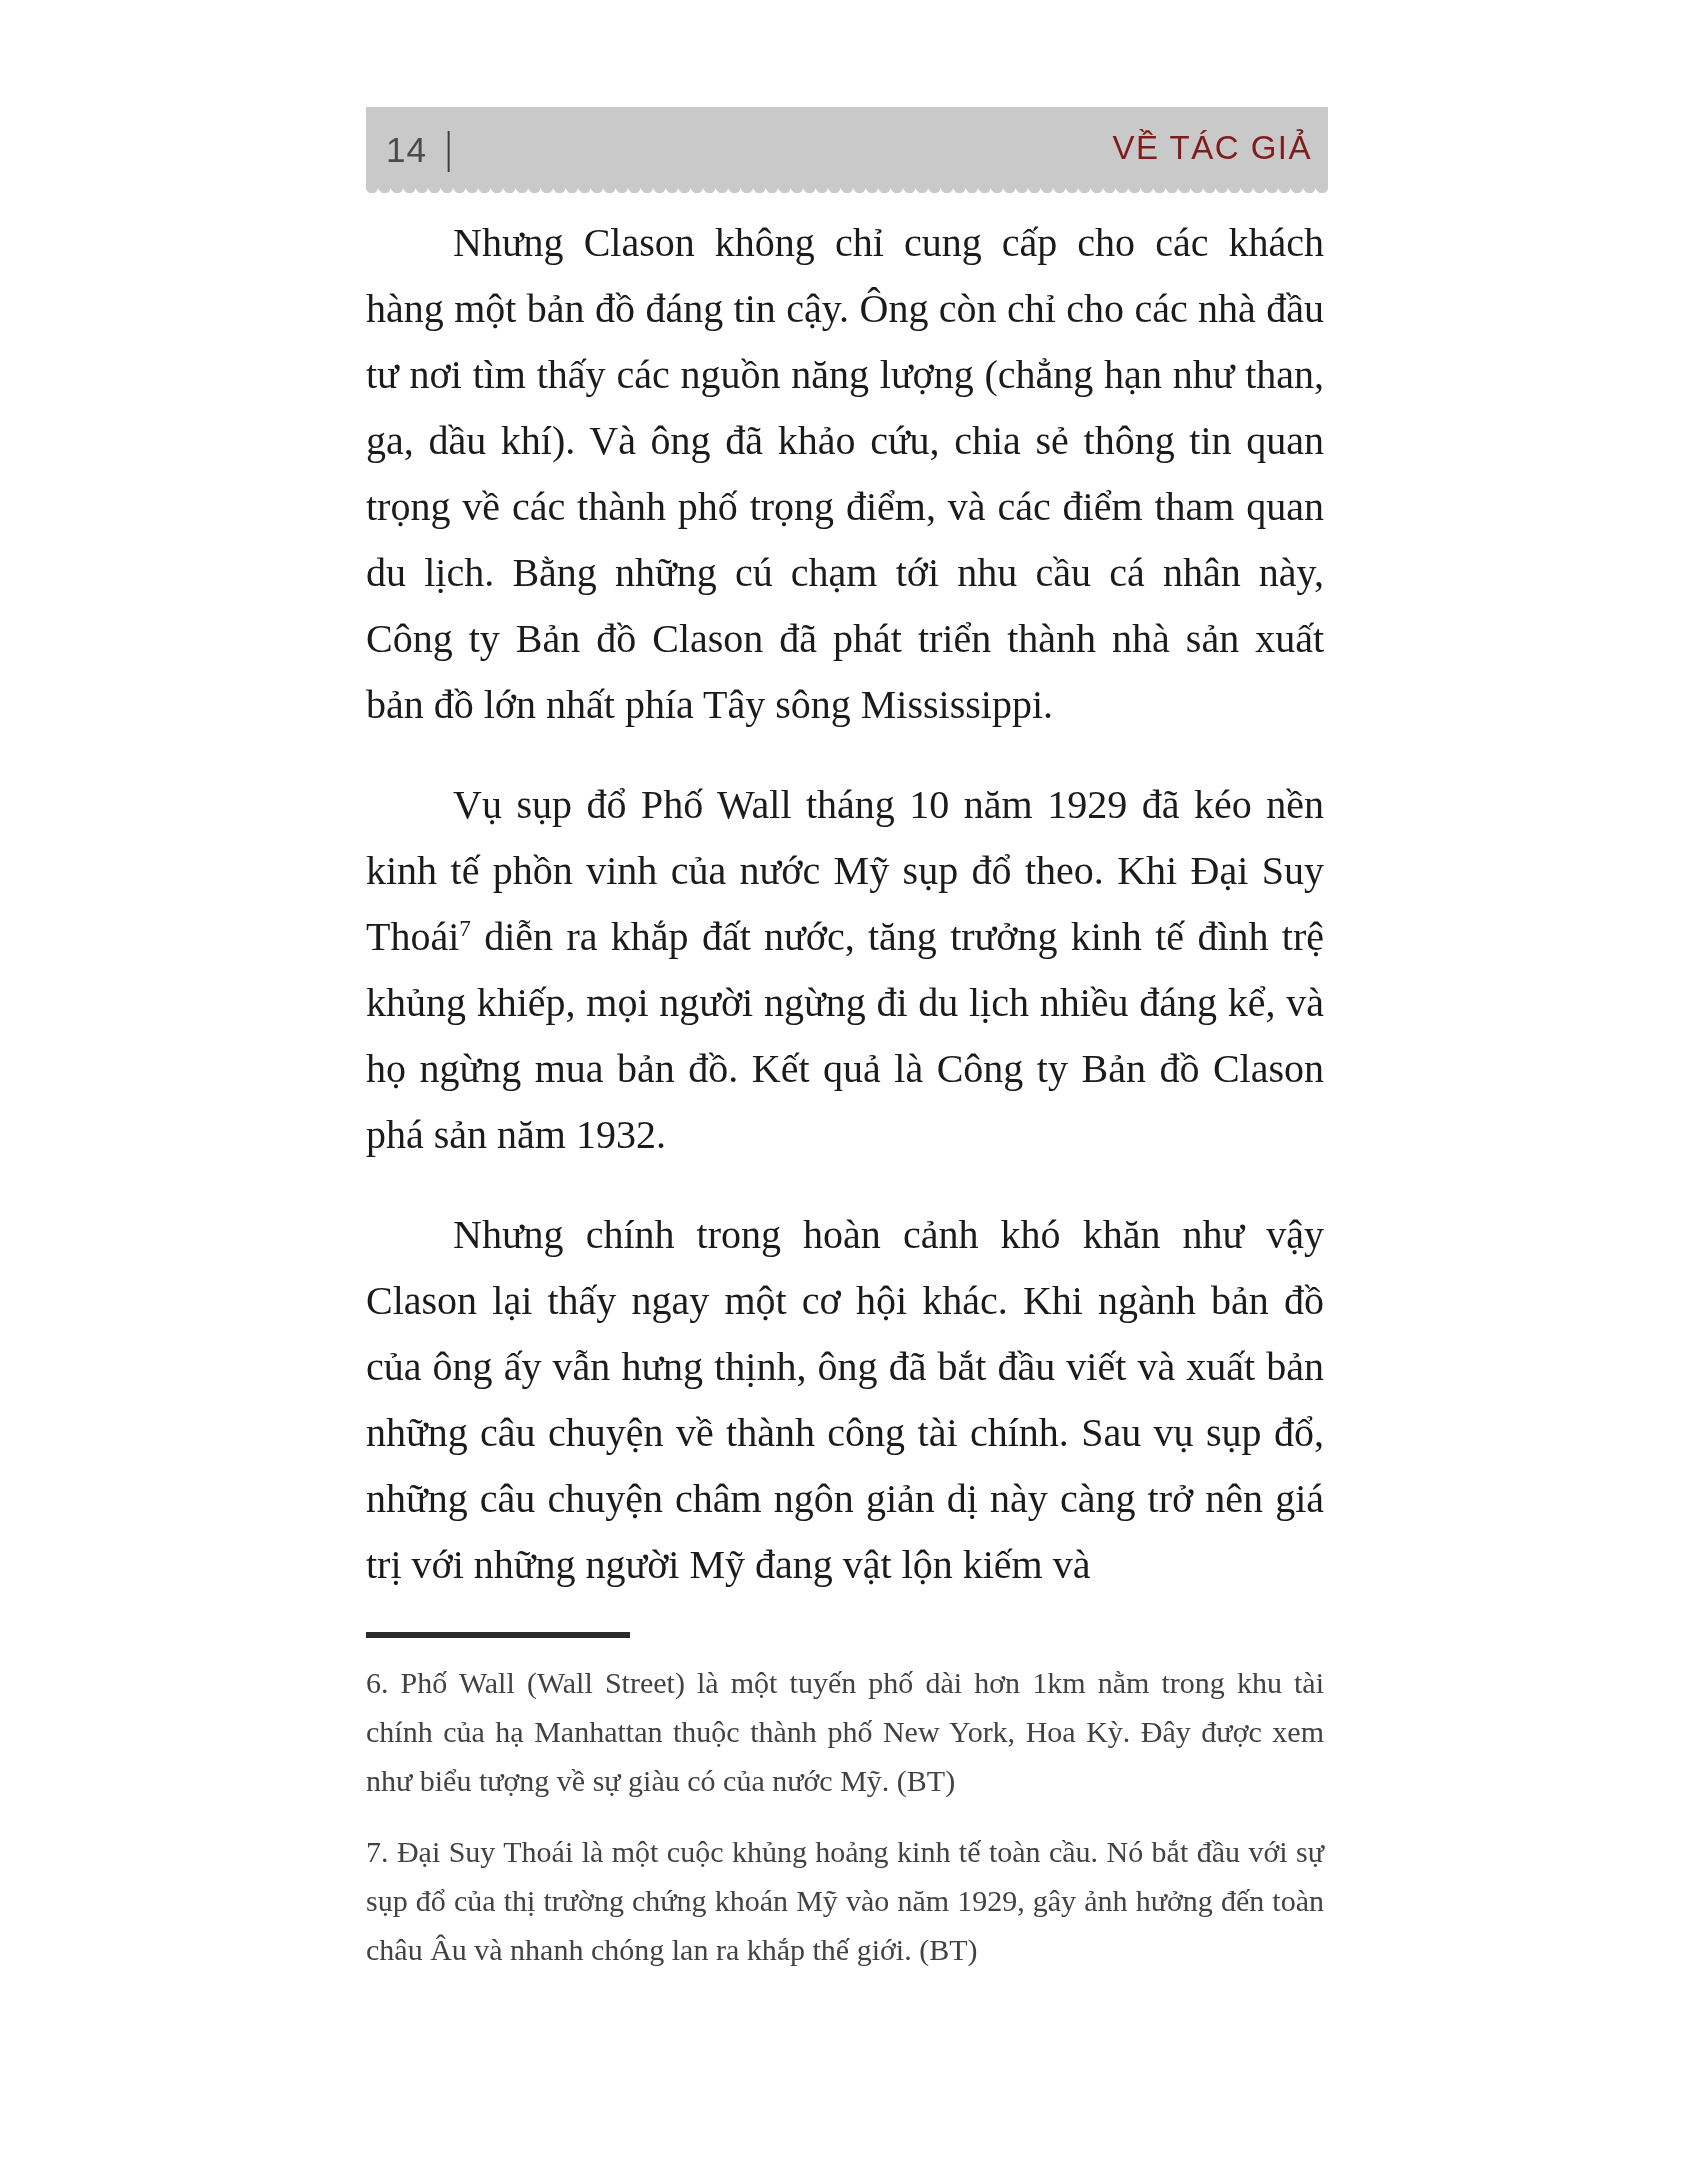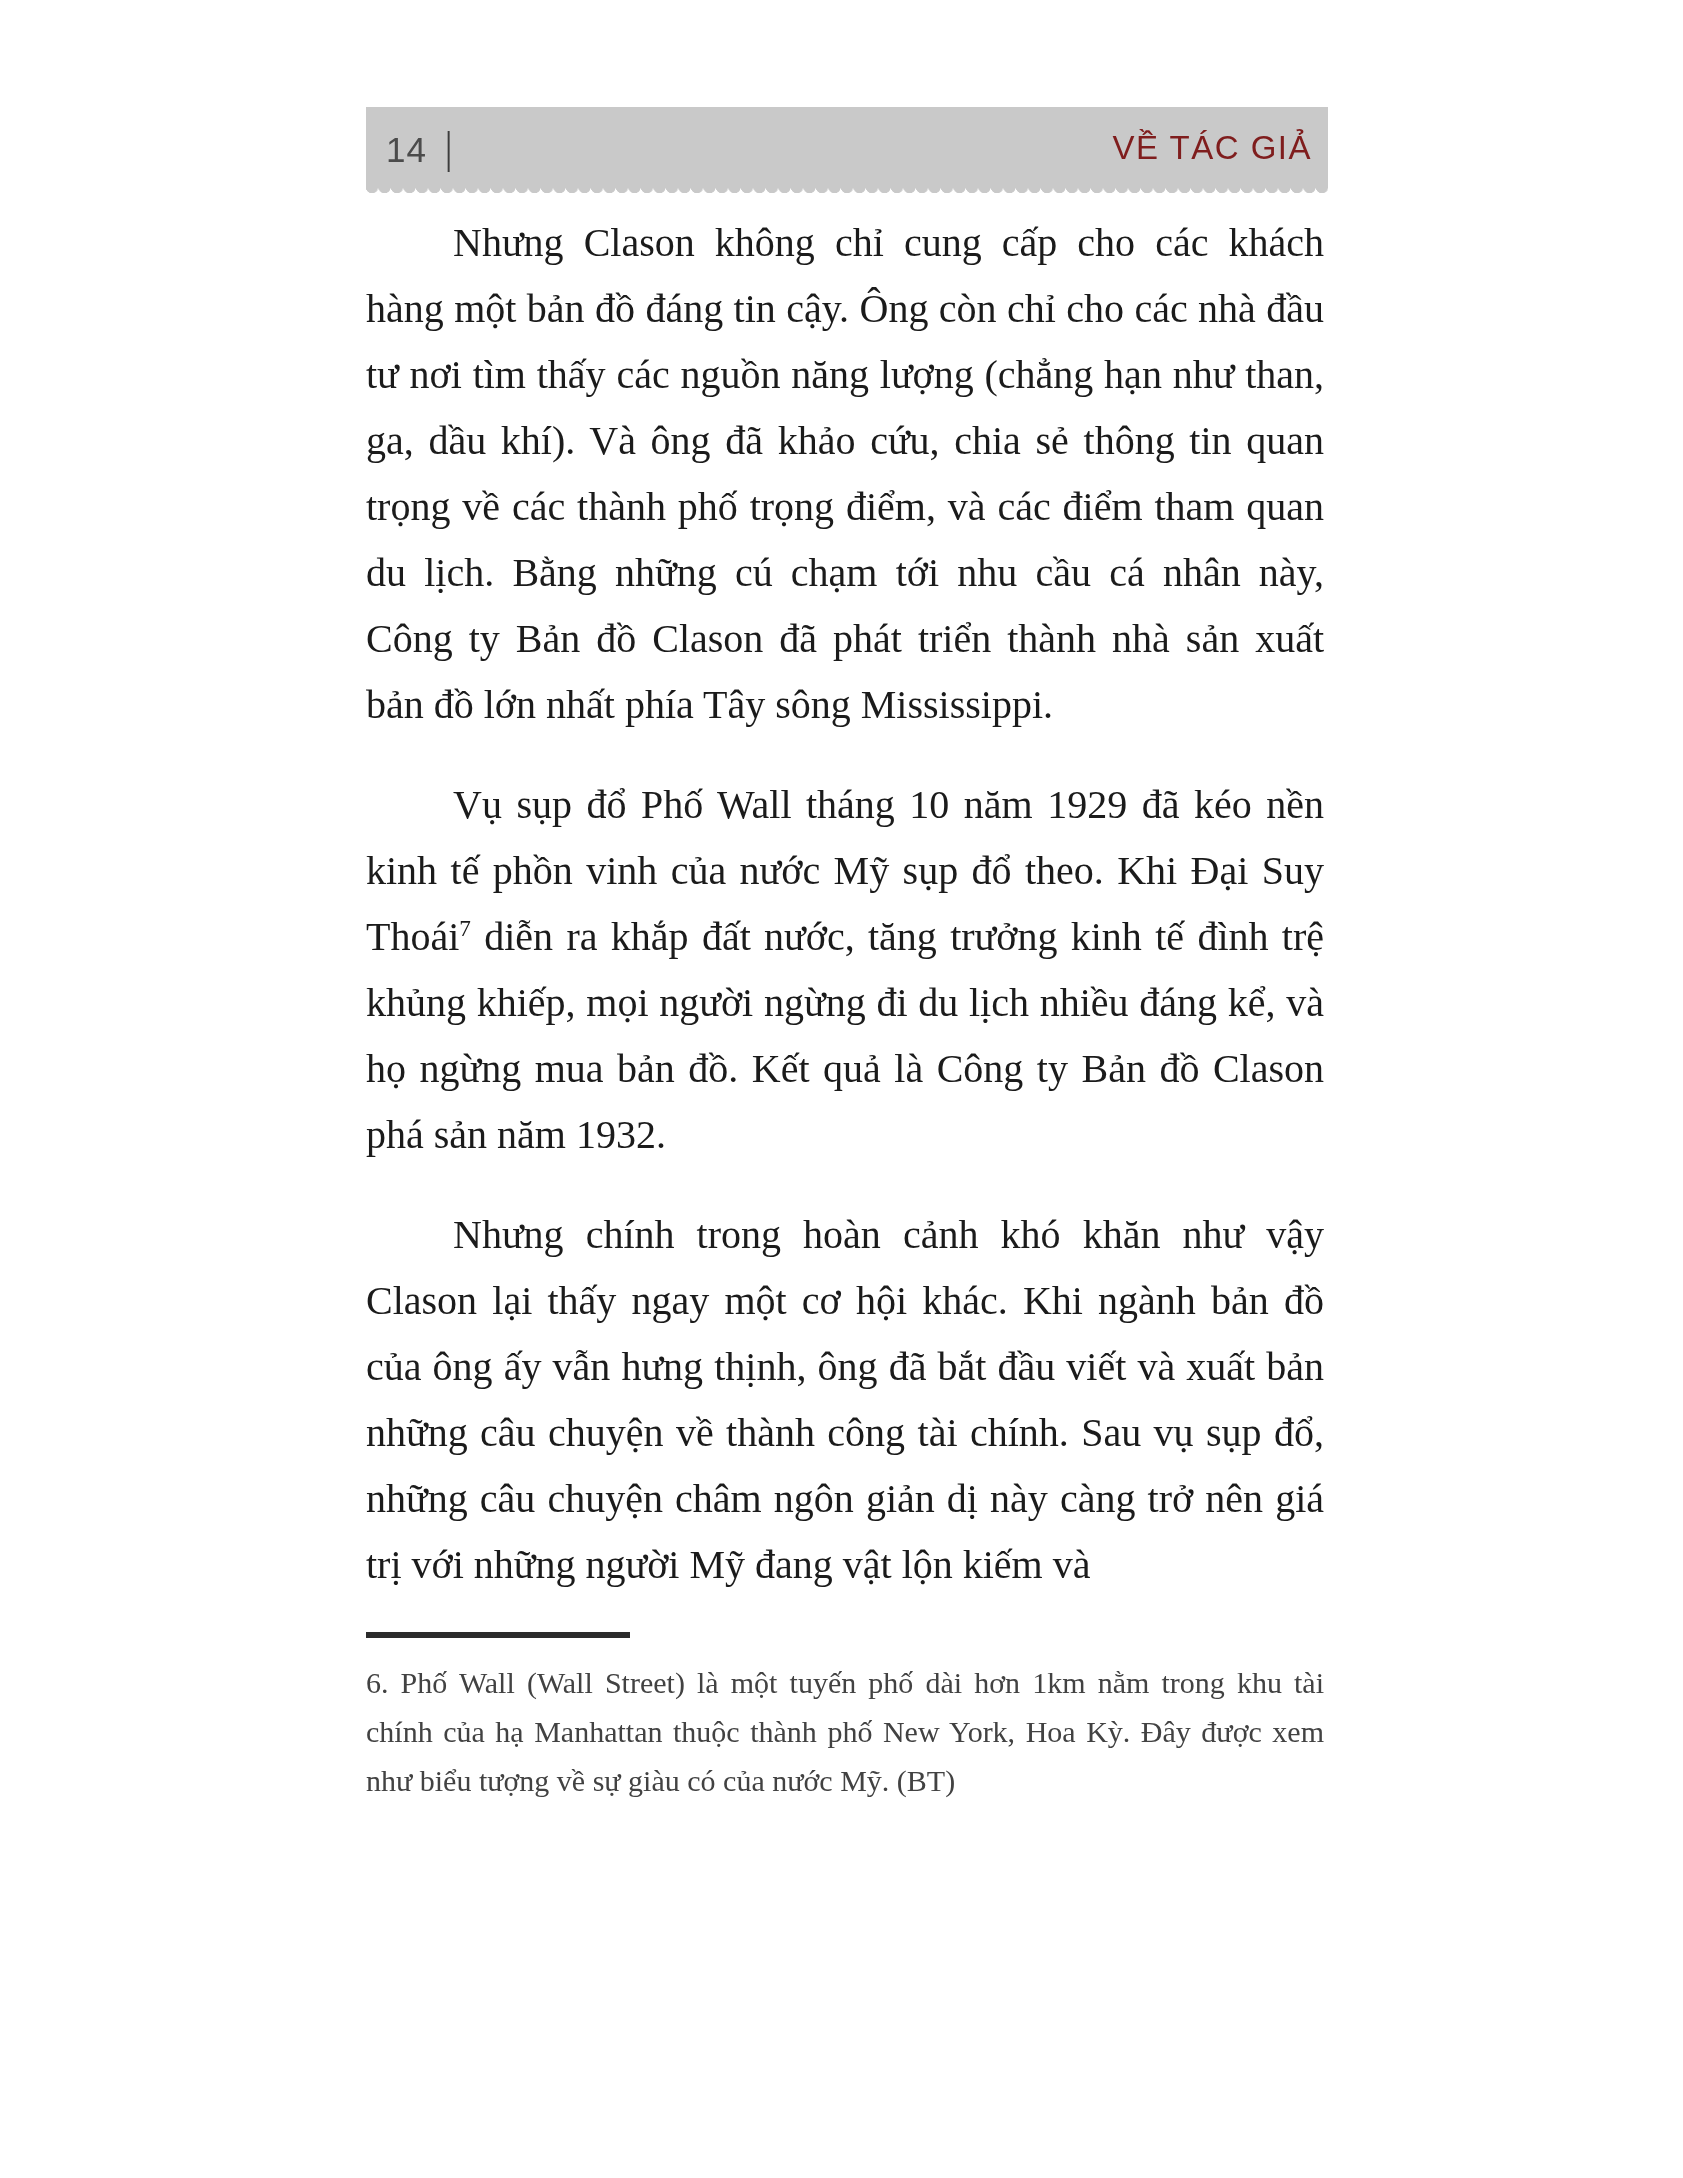--- a/index.html
+++ b/index.html
@@ -120,18 +120,19 @@
     <div>
         <p class="body-para">Nhưng Clason không chỉ cung cấp cho các khách hàng một bản đồ đáng tin cậy. Ông còn chỉ cho các nhà đầu tư nơi tìm thấy các nguồn năng lượng (chẳng hạn như than, ga, dầu khí). Và ông đã khảo cứu, chia sẻ thông tin quan trọng về các thành phố trọng điểm, và các điểm tham quan du lịch. Bằng những cú chạm tới nhu cầu cá nhân này, Công ty Bản đồ Clason đã phát triển thành nhà sản xuất bản đồ lớn nhất phía Tây sông Mississippi.</p>
         <p class="body-para">Vụ sụp đổ Phố Wall tháng 10 năm 1929 đã kéo nền kinh tế phồn vinh của nước Mỹ sụp đổ theo. Khi Đại Suy Thoái<sup>7</sup> diễn ra khắp đất nước, tăng trưởng kinh tế đình trệ khủng khiếp, mọi người ngừng đi du lịch nhiều đáng kể, và họ ngừng mua bản đồ. Kết quả là Công ty Bản đồ Clason phá sản năm 1932.</p>
         <p class="body-para">Nhưng chính trong hoàn cảnh khó khăn như vậy Clason lại thấy ngay một cơ hội khác. Khi ngành bản đồ của ông ấy vẫn hưng thịnh, ông đã bắt đầu viết và xuất bản những câu chuyện về thành công tài chính. Sau vụ sụp đổ, những câu chuyện châm ngôn giản dị này càng trở nên giá trị với những người Mỹ đang vật lộn kiếm và</p>
       </div>
 
     <div class="footnote-block">
       <div class="footnote-rule"></div>
       <div>
           <p class="footnote">6. Phố Wall (Wall Street) là một tuyến phố dài hơn 1km nằm trong khu tài chính của hạ Manhattan thuộc thành phố New York, Hoa Kỳ. Đây được xem như biểu tượng về sự giàu có của nước Mỹ. (BT)</p>
+          <p class="footnote">7. Đại Suy Thoái là một cuộc khủng hoảng kinh tế toàn cầu. Nó bắt đầu với sự sụp đổ của thị trường chứng khoán Mỹ vào năm 1929, gây ảnh hưởng đến toàn châu Âu và nhanh chóng lan ra khắp thế giới. (BT)</p>
         </div>
     </div>
   </div>
 
 </div>
 
 
 </body></html>

